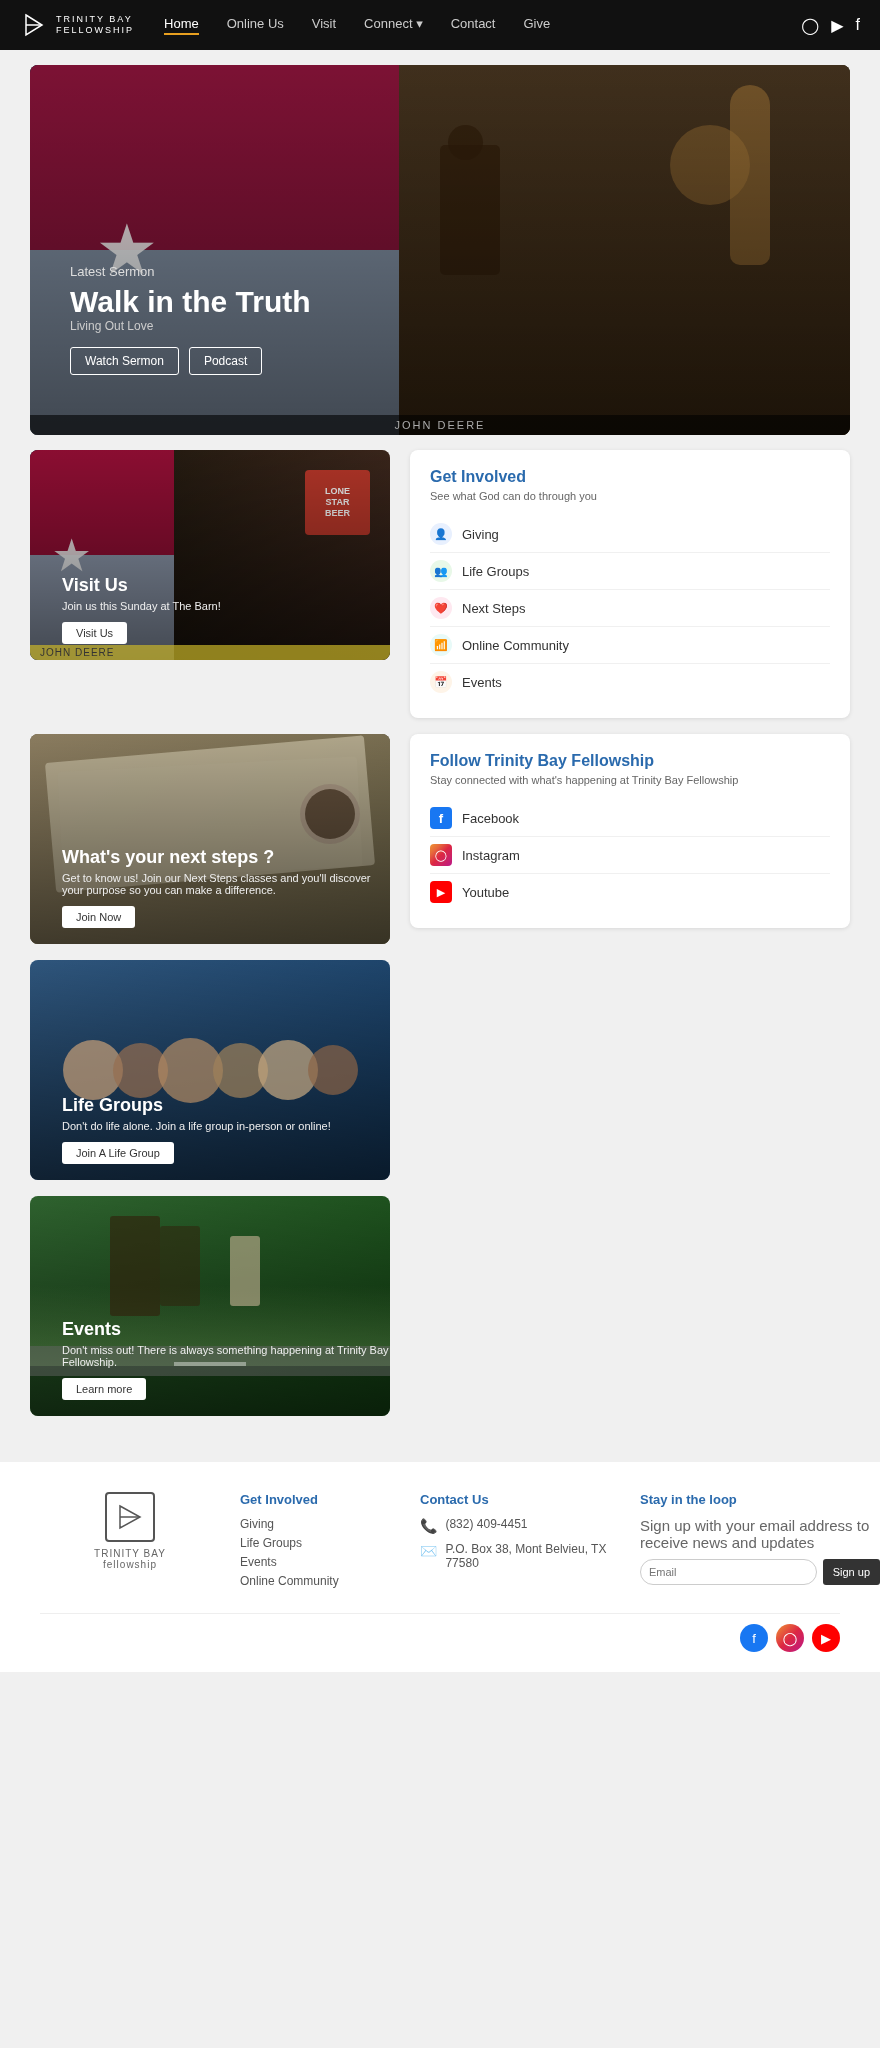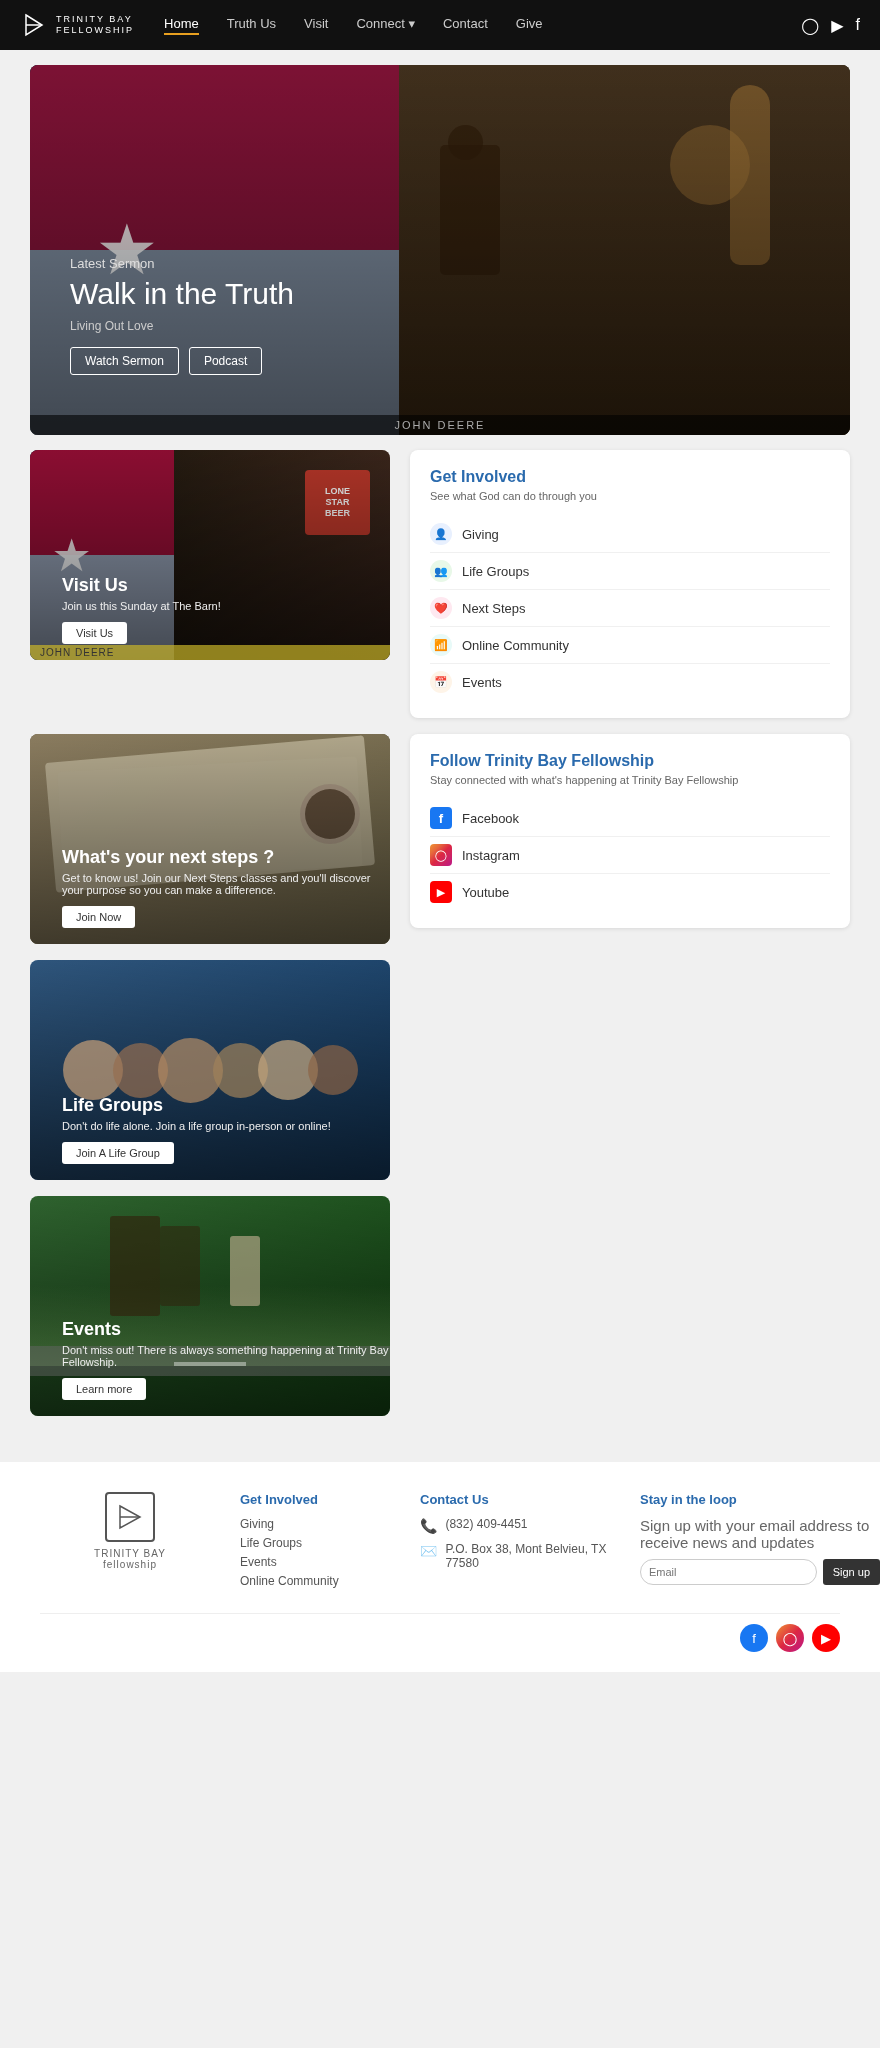--- a/index.html
+++ b/index.html
@@ -52,21 +52,21 @@
       position: absolute; inset: 0;
       background: linear-gradient(to bottom, rgba(0,0,0,0.1), rgba(0,0,0,0.5));
     }
     .hero-content {
       position: absolute;
       bottom: 60px;
       left: 40px;
       color: white;
     }
     .hero-label { font-size: 13px; color: #ddd; margin-bottom: 6px; }
-    .hero-title { font-size: 30px; font-weight: normal; margin-bottom: 8px; }
+    .hero-title { font-size: 30px; font-weight: bold; margin-bottom: 0; }
     .hero-subtitle { font-size: 12px; color: #ccc; margin-bottom: 14px; }
     .hero-buttons { display: flex; gap: 10px; }
     .btn-outline {
       background: transparent;
       border: 1px solid white;
       color: white;
       padding: 6px 14px;
       font-size: 12px;
       border-radius: 3px;
       cursor: pointer;
@@ -291,21 +291,21 @@
       <polygon points="6,4 22,14 6,24" fill="none" stroke="white" stroke-width="1.5"></polygon>
       <line x1="6" y1="14" x2="22" y2="14" stroke="white" stroke-width="1.5"></line>
     </svg>
     <div class="nav-logo-text">
       <span>TRINITY BAY</span>
       <span>fellowship</span>
     </div>
   </div>
   <div class="nav-links">
     <a class="nav-link active">Home</a>
-    <a class="nav-link">Truth Us</a>
+    <a class="nav-link">Online Us</a>
     <a class="nav-link">Visit</a>
     <a class="nav-link">Connect ▾</a>
     <a class="nav-link">Contact</a>
     <a class="nav-link">Give</a>
   </div>
   <div class="nav-social">
     <a>◯</a>
     <a>▶</a>
     <a>f</a>
   </div>

